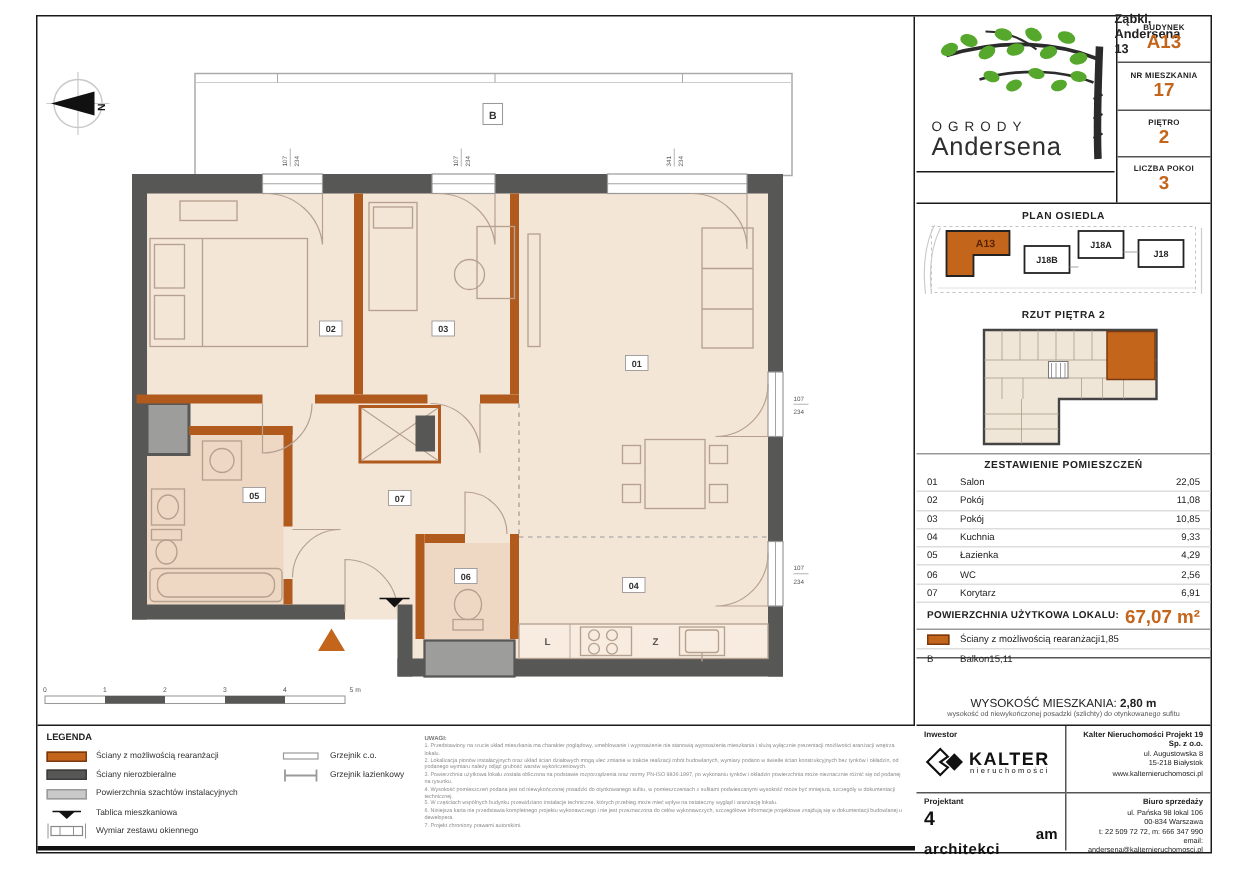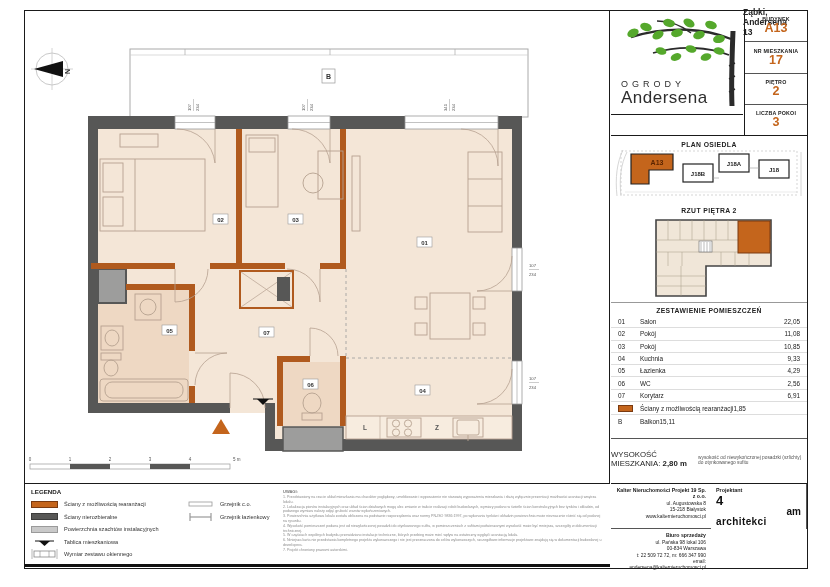--- a/index.html
+++ b/index.html
@@ -36,21 +36,21 @@
   .trow .no{width:22px;padding-left:7px;}
   .trow .nm{flex:1;}
   .trow .ar{width:36px;text-align:right;padding-right:7px;}
   .total{display:flex;align-items:center;height:17px;border-bottom:1px solid #999;}
   .total .tl{flex:1;font-size:6.6px;font-weight:700;padding-left:7px;letter-spacing:.2px;}
   .total .tv{font-size:12.5px;font-weight:700;color:#c4651c;padding-right:7px;}
   .xrow{display:flex;align-items:center;height:12px;border-bottom:1px solid #ddd;font-size:6.4px;}
   .xrow .no{width:22px;padding-left:7px;display:flex;align-items:center;}
   .swatch{width:15px;height:7px;background:#c4651c;border:1px solid #7a3a10;box-sizing:border-box;}
   .hgt{position:absolute;left:0;top:428px;width:196px;height:45px;border-bottom:1px solid #1a1a1a;box-sizing:border-box;
-       display:flex;flex-direction:row;align-items:center;justify-content:flex-end;padding-bottom:4px;}
+       display:flex;flex-direction:column;align-items:center;justify-content:flex-end;padding-bottom:4px;}
   .hgt .line1{font-size:7.8px;}
   .hgt .line1 b{font-weight:700;}
   .hgt .line2{font-size:4.8px;color:#555;margin-top:1px;}
 
   .contact{position:absolute;left:0;top:473px;width:196px;height:83px;display:grid;
            grid-template-columns:100px 96px;grid-template-rows:45px 38px;}
   .ccell{position:relative;box-sizing:border-box;padding:3px 5px;}
   .c-tl{border-right:1px solid #555;border-bottom:1px solid #555;}
   .c-tr{border-bottom:1px solid #555;}
   .c-bl{border-right:1px solid #555;}
@@ -493,40 +493,57 @@
     <div class="trow">
             <span class="no">06</span>
             <span class="nm">WC</span>
             <span class="ar">2,56</span>
           </div>
     <div class="trow">
             <span class="no">07</span>
             <span class="nm">Korytarz</span>
             <span class="ar">6,91</span>
           </div>
+    <div class="total">
+      <span class="tl">POWIERZCHNIA UŻYTKOWA LOKALU:</span>
+      <span class="tv">67,07 m²</span>
+    </div>
     <div class="xrow">
       <span class="no">
               <span class="swatch"></span>
             </span>
       <span class="nm">Ściany z możliwością rearanżacji</span>
       <span class="ar">1,85</span>
     </div>
     <div class="xrow" style="border-bottom:none;">
       <span class="no">B</span>
       <span class="nm">Balkon</span>
       <span class="ar">15,11</span>
     </div>
    </div>
 
    <div class="hgt">
      <div class="line1"><span>WYSOKOŚĆ MIESZKANIA:</span> <b>2,80 m</b></div>
      <div class="line2">wysokość od niewykończonej posadzki (szlichty) do otynkowanego sufitu</div>
    </div>
 
    <div class="contact">
+     <div class="ccell c-tl">
+       <div class="clabel">Inwestor</div>
+       <div class="kalter">
+         <svg width="26" height="22" viewBox="0 0 36 30">
+           <polygon points="3,15 15,3 22,10 15,15 22,20 15,27" fill="none" stroke="#111" stroke-width="2"></polygon>
+           <polygon points="20,15 28,7 36,15 28,23" fill="#111"></polygon>
+         </svg>
+         <div class="kalter-txt">
+           <div class="k1">KALTER</div>
+           <div class="k2">nieruchomości</div>
+         </div>
+       </div>
+     </div>
      <div class="ccell c-tr">
        <div class="cname">Kalter Nieruchomości Projekt 19 Sp. z o.o.</div>
        <div class="caddr">ul. Augustowska 8</div>
        <div class="caddr">15-218 Białystok</div>
        <div class="caddr">www.kalternieruchomosci.pl</div>
      </div>
      <div class="ccell c-bl">
        <div class="clabel">Projektant</div>
        <div class="arch">
          <div class="a1">4</div>

